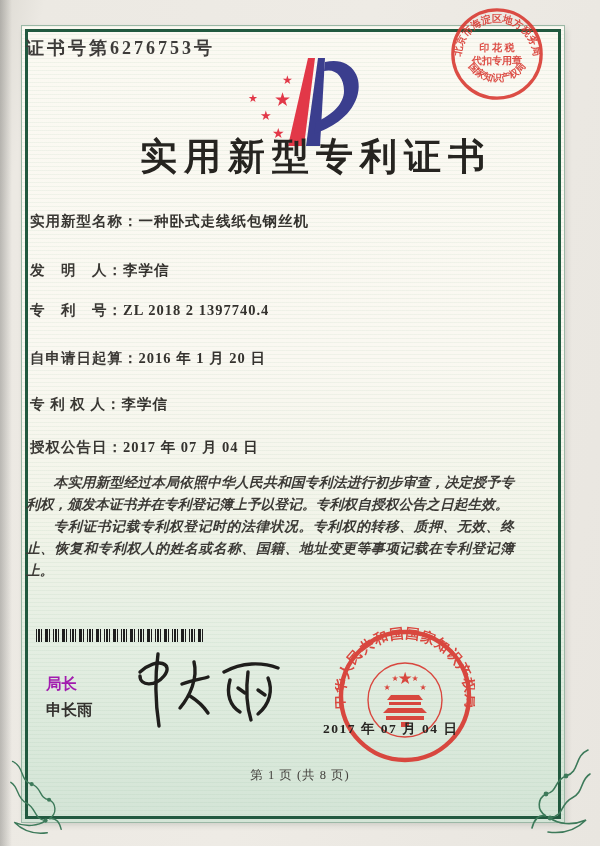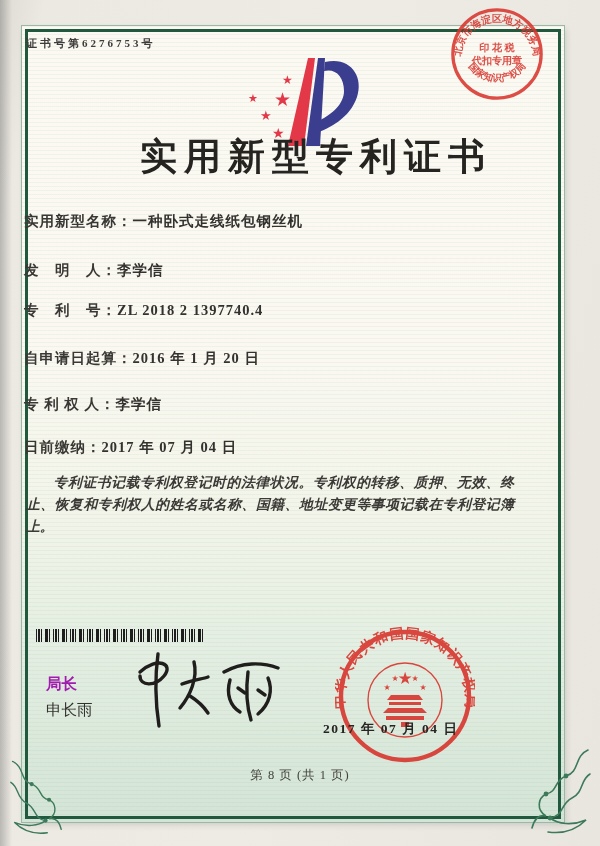--- a/index.html
+++ b/index.html
@@ -12,38 +12,38 @@
   .scan-edge-shadow{position:absolute;left:0;top:0;width:12px;height:100%;
     background:linear-gradient(90deg,rgba(90,90,88,.35),rgba(90,90,88,0));}
   
   .frame{position:absolute;left:22px;top:26px;width:542px;height:796px;
     box-shadow:0 0 0 1px #9bb8a6, 2px 3px 6px rgba(60,70,60,.18);
     background:
       repeating-linear-gradient(180deg, rgba(126,175,140,.09) 0 1px, rgba(126,175,140,0) 1px 4px),
       linear-gradient(180deg,#fbf9f2 0%,#faf8f1 42%,#f2f4e9 62%,#e4eee2 78%,#d9e8da 92%,#d3e4d6 100%);}
   .frame-inner{position:absolute;inset:3px;border:3px solid #21593f;pointer-events:none;}
   
-  .cert-no{position:absolute;left:26px;top:36px;font-size:11px;letter-spacing:3px;
+  .cert-no{position:absolute;left:26px;top:36px;font-size:18px;letter-spacing:3px;
     color:#3e3c3a;font-weight:bold;}
   .title{position:absolute;left:0;top:132px;width:100%;text-align:center;
     font-size:37px;font-weight:bold;letter-spacing:7px;color:#262420;padding-left:32px;}
-  .field{position:absolute;left:24px;font-size:14.5px;color:#3a3834;font-weight:bold;
+  .field{position:absolute;left:30px;font-size:14.5px;color:#3a3834;font-weight:bold;
     letter-spacing:1px;white-space:nowrap;}
   .field .val{font-weight:bold;color:#34322e;}
   .f0{top:212px}.f1{top:261px}.f2{top:301px}.f3{top:349px}.f4{top:395px}.f5{top:438px}
   .bodytext{position:absolute;left:26px;top:472px;width:488px;font-size:13.8px;
     line-height:22px;color:#3c3a36;text-align:justify;font-style:italic;font-weight:bold;}
   .bodytext p{text-indent:2em;}
   .barcode{position:absolute;left:36px;top:629px;width:167px;height:13px;
     background:
      repeating-linear-gradient(90deg,#1d1d1d 0 1px,transparent 1px 2px,#1d1d1d 2px 4px,
        transparent 4px 5px,#1d1d1d 5px 6px,transparent 6px 9px,#1d1d1d 9px 12px,
        transparent 12px 13px,#1d1d1d 13px 14px,transparent 14px 17px);}
   .sig-title{position:absolute;left:46px;top:674px;font-size:15.5px;font-weight:bold;color:#a21caf;}
-  .sig-name{position:absolute;left:46px;top:700px;font-size:15.5px;font-weight:normal;color:#33312e;}
+  .sig-name{position:absolute;left:46px;top:700px;font-size:15.5px;font-weight:bold;color:#33312e;}
   .signature{position:absolute;left:128px;top:646px;width:170px;height:92px;}
   .tax-stamp{position:absolute;left:449px;top:6px;width:96px;height:96px;opacity:.88;}
   .office-seal{position:absolute;left:335px;top:626px;width:140px;height:140px;opacity:.9;}
   .seal-date{position:absolute;left:323px;top:720px;font-size:13.5px;font-weight:bold;
     letter-spacing:1.5px;color:#272522;}
   .footer{position:absolute;left:0;top:767px;width:100%;text-align:center;
     font-size:12.5px;color:#44423e;letter-spacing:1px;}
   .flourish{position:absolute;}
   .flourish.br{right:6px;bottom:8px;width:66px;height:92px;}
   .flourish.bl{left:6px;bottom:8px;width:60px;height:80px;transform:scaleX(-1);}
@@ -99,24 +99,25 @@
 <div class="field f2">
   <span>专　利　号：</span><span class="val">ZL 2018 2 1397740.4</span>
 </div>
 <div class="field f3">
   <span>自申请日起算：</span><span class="val">2016 年 1 月 20 日</span>
 </div>
 <div class="field f4">
   <span>专 利 权 人：</span><span class="val">李学信</span>
 </div>
 <div class="field f5">
-  <span>日前缴纳：</span><span class="val">2017 年 07 月 04 日</span>
+  <span>授权公告日：</span><span class="val">2017 年 07 月 04 日</span>
 </div>
 
 <div class="bodytext">
+  <p>本实用新型经过本局依照中华人民共和国专利法进行初步审查，决定授予专利权，颁发本证书并在专利登记簿上予以登记。专利权自授权公告之日起生效。</p>
   <p>专利证书记载专利权登记时的法律状况。专利权的转移、质押、无效、终止、恢复和专利权人的姓名或名称、国籍、地址变更等事项记载在专利登记簿上。</p>
 </div>
 
 <div class="barcode"></div>
 
 <div class="sig-title">局长</div>
 <div class="sig-name">申长雨</div>
 
 <svg class="signature" viewBox="0 0 170 92">
   <g fill="none" stroke="#1f1e1c" stroke-width="3.4" stroke-linecap="round">
@@ -152,21 +153,21 @@
     <polygon points="52,74 88,74 84,69 56,69"></polygon>
     <rect x="54" y="76" width="32" height="3"></rect>
     <polygon points="48,87 92,87 87,82 53,82"></polygon>
     <rect x="51" y="90" width="38" height="4"></rect>
     <rect x="66" y="96" width="8" height="5"></rect>
   </g>
 </svg>
 
 <div class="seal-date">2017 年 07 月 04 日</div>
 
-<div class="footer">第 8 页 (共 1 页)</div>
+<div class="footer">第 1 页 (共 8 页)</div>
 
 <svg class="flourish br" viewBox="0 0 66 92">
   <g fill="none" stroke="#3d7a5a" stroke-width="1.6" stroke-linecap="round">
     <path d="M60,4 C46,10 52,26 38,30 C26,34 30,46 18,48"></path>
     <path d="M62,28 C52,34 56,46 44,52 C32,58 36,70 22,72"></path>
     <path d="M18,48 C10,52 8,64 18,70 C10,68 6,74 4,82"></path>
     <path d="M22,72 C30,78 44,80 58,74 C48,84 34,88 20,86"></path>
   </g>
   <g fill="#3d7a5a">
     <circle cx="38" cy="30" r="2.4"></circle>

